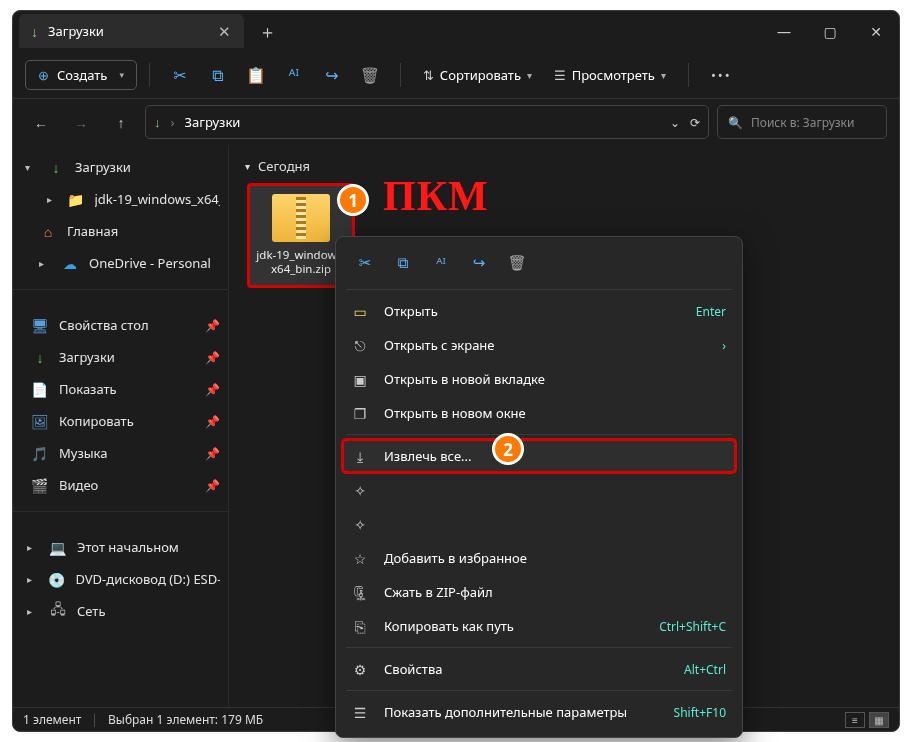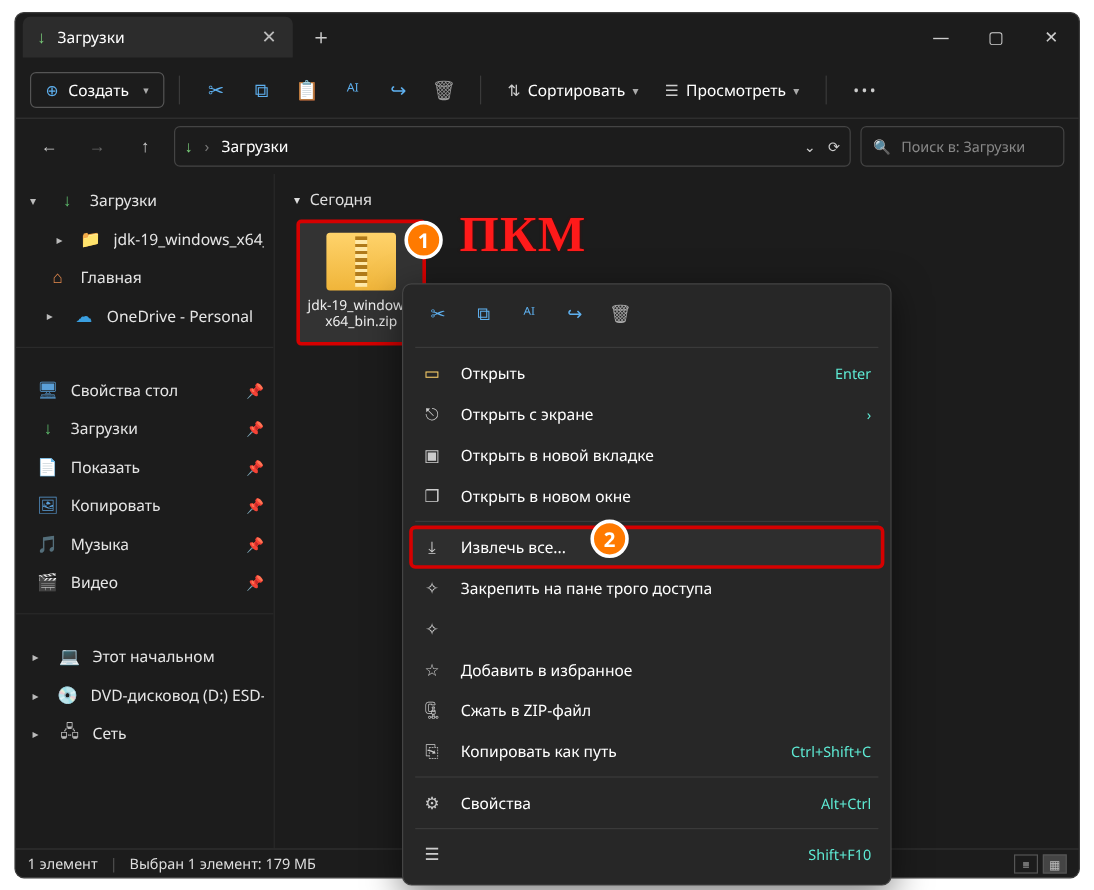--- a/index.html
+++ b/index.html
@@ -309,21 +309,20 @@
       <span class="mi">❐</span>
       <span>Открыть в новом окне</span>
     </div>
   <div class="ctx-sep"></div>
   <div class="ctx-item hl">
       <span class="mi">⤓</span>
       <span>Извлечь все...</span>
     </div>
   <div class="ctx-item">
       <span class="mi">✧</span>
-      <span>Закрепить на пане            трого доступа</span>
     </div>
   <div class="ctx-item">
       <span class="mi">✧</span>
     </div>
   <div class="ctx-item">
       <span class="mi">☆</span>
       <span>Добавить в избранное</span>
     </div>
   <div class="ctx-item">
       <span class="mi">🗜</span>
@@ -336,19 +335,20 @@
     </div>
   <div class="ctx-sep"></div>
   <div class="ctx-item">
       <span class="mi">⚙</span>
       <span>Свойства</span>
       <span class="short">Alt+Ctrl</span>
     </div>
   <div class="ctx-sep"></div>
   <div class="ctx-item">
       <span class="mi">☰</span>
+      <span>Показать дополнительные параметры</span>
       <span class="short">Shift+F10</span>
     </div>
 </div>
 
 <div class="marker marker2">
     <span>2</span>
   </div>
 
 </body></html>

